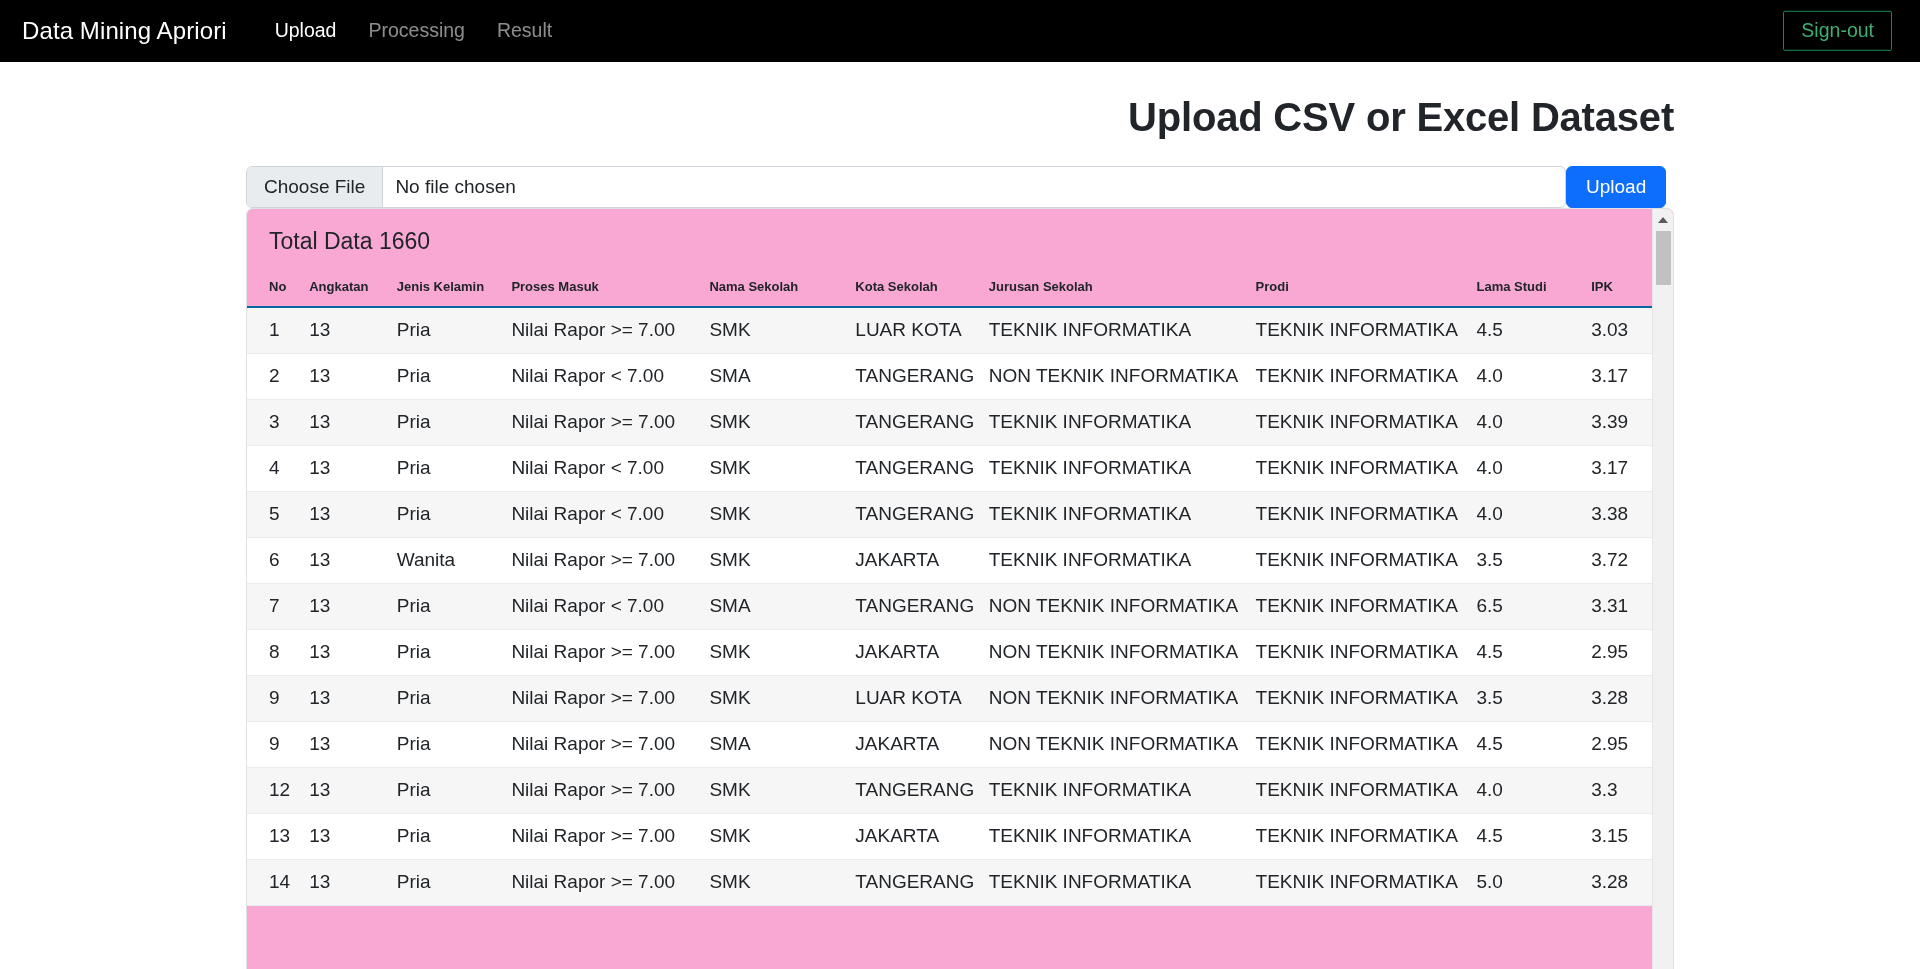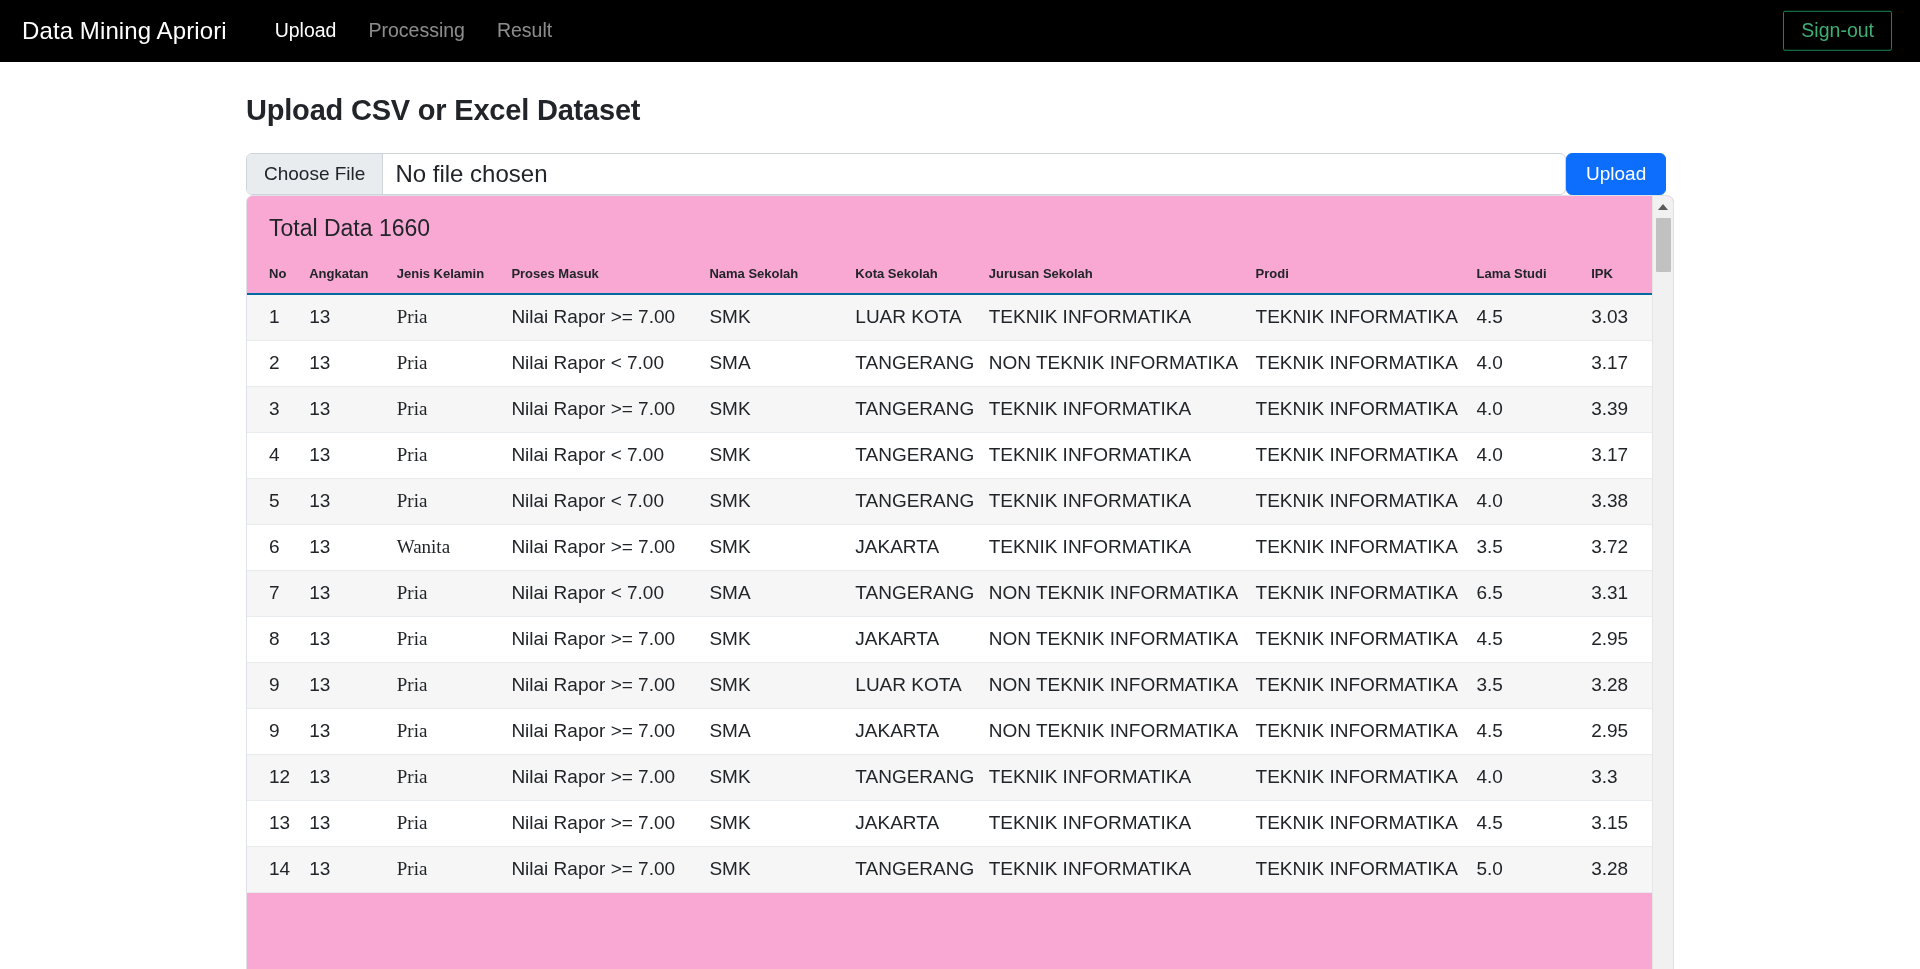--- a/index.html
+++ b/index.html
@@ -68,25 +68,26 @@
   .container {
     padding: 0 0 0 0;
     margin: 0 auto;
     width: 1920px;
   }
   .content-inner {
     padding-left: 246px;
     padding-right: 246px;
   }
   .page-title {
-    font-size: 29px;
+    font-size: 40px;
     font-weight: 700;
     margin: 31px 0 0 0;
     line-height: 1.2;
     letter-spacing: -0.2px;
+    text-align: right;
   }
 
   
   .upload-row {
     display: flex;
     align-items: stretch;
     margin-top: 25px;
   }
   .file-input {
     flex: 1 1 auto;
@@ -109,21 +110,21 @@
     color: #212529;
     display: flex;
     align-items: center;
     cursor: pointer;
     white-space: nowrap;
   }
   .file-name {
     display: flex;
     align-items: center;
     padding: 0 12px;
-    font-size: 24px;
+    font-size: 19px;
     color: #212529;
     flex: 1;
   }
   .upload-btn {
     background: #0d6efd;
     border: 1px solid #0d6efd;
     color: #ffffff;
     font-size: 19px;
     font-family: "Liberation Sans", sans-serif;
     border-radius: 6px;
@@ -178,21 +179,21 @@
     border-bottom: 1px solid #e9ecef;
     white-space: nowrap;
     overflow: hidden;
   }
   table.data-table tbody tr:nth-child(odd) { background: #f6f6f6; }
   table.data-table tbody tr:nth-child(even) { background: #ffffff; }
 
   
   .c-no      { width: 52px;  padding-left: 22px !important; }
   .c-ang     { width: 84px;  }
-  .c-jk      { width: 110px; font-family: Liberation Serif, serif; }
+  .c-jk      { width: 110px; }
   .c-pm      { width: 190px; }
   .c-ns      { width: 140px; }
   .c-ks      { width: 128px; }
   .c-js      { width: 256px; }
   .c-pr      { width: 212px; }
   .c-ls      { width: 110px; }
   .c-ipk     { width: 66px;  }
 
   
   .scrollbar {

